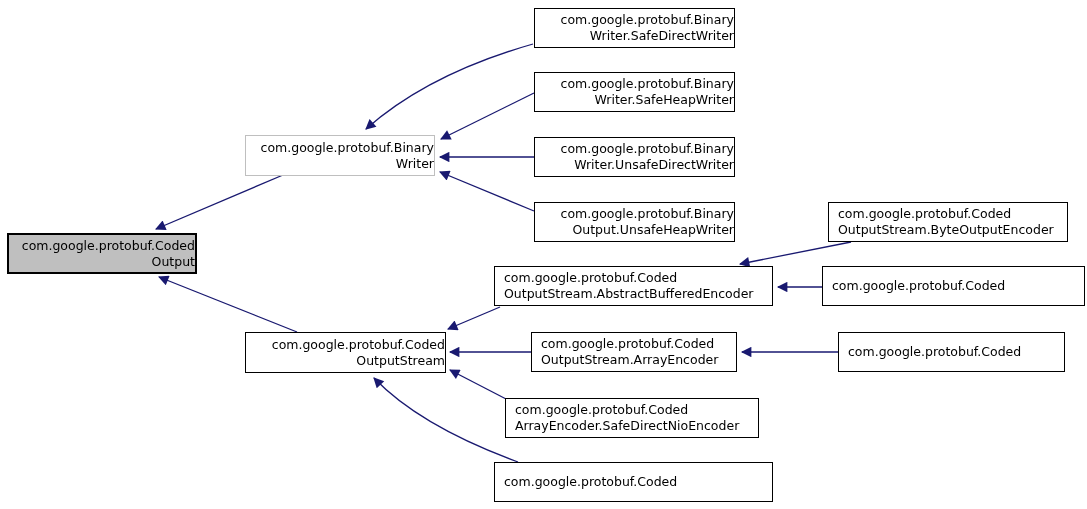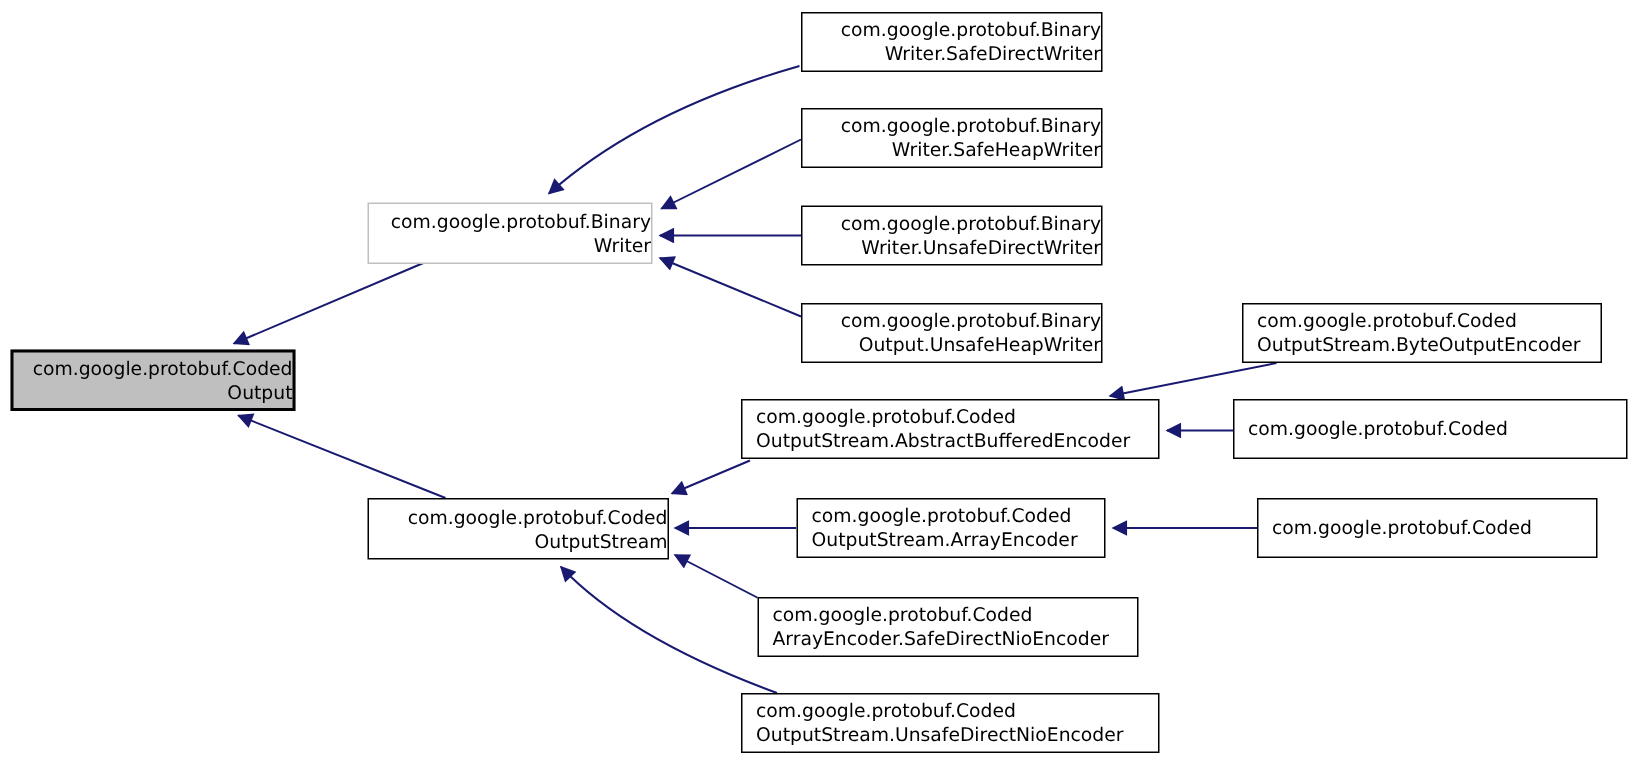--- a/index.html
+++ b/index.html
@@ -129,16 +129,15 @@
     <span>com.google.protobuf.Coded</span>
   </div>
 
   <div class="node leftalign" style="left:505px; top:398px; width:254px; height:40px;">
     <span>com.google.protobuf.Coded</span>
     <span>ArrayEncoder.SafeDirectNioEncoder</span>
   </div>
 
   <div class="node leftalign" style="left:494px; top:462px; width:279px; height:40px;">
     <span>com.google.protobuf.Coded</span>
-    <span>OutputStream.UnsafeDirectNioEncoder</span>
   </div>
 
 </div>
 
 </body></html>

